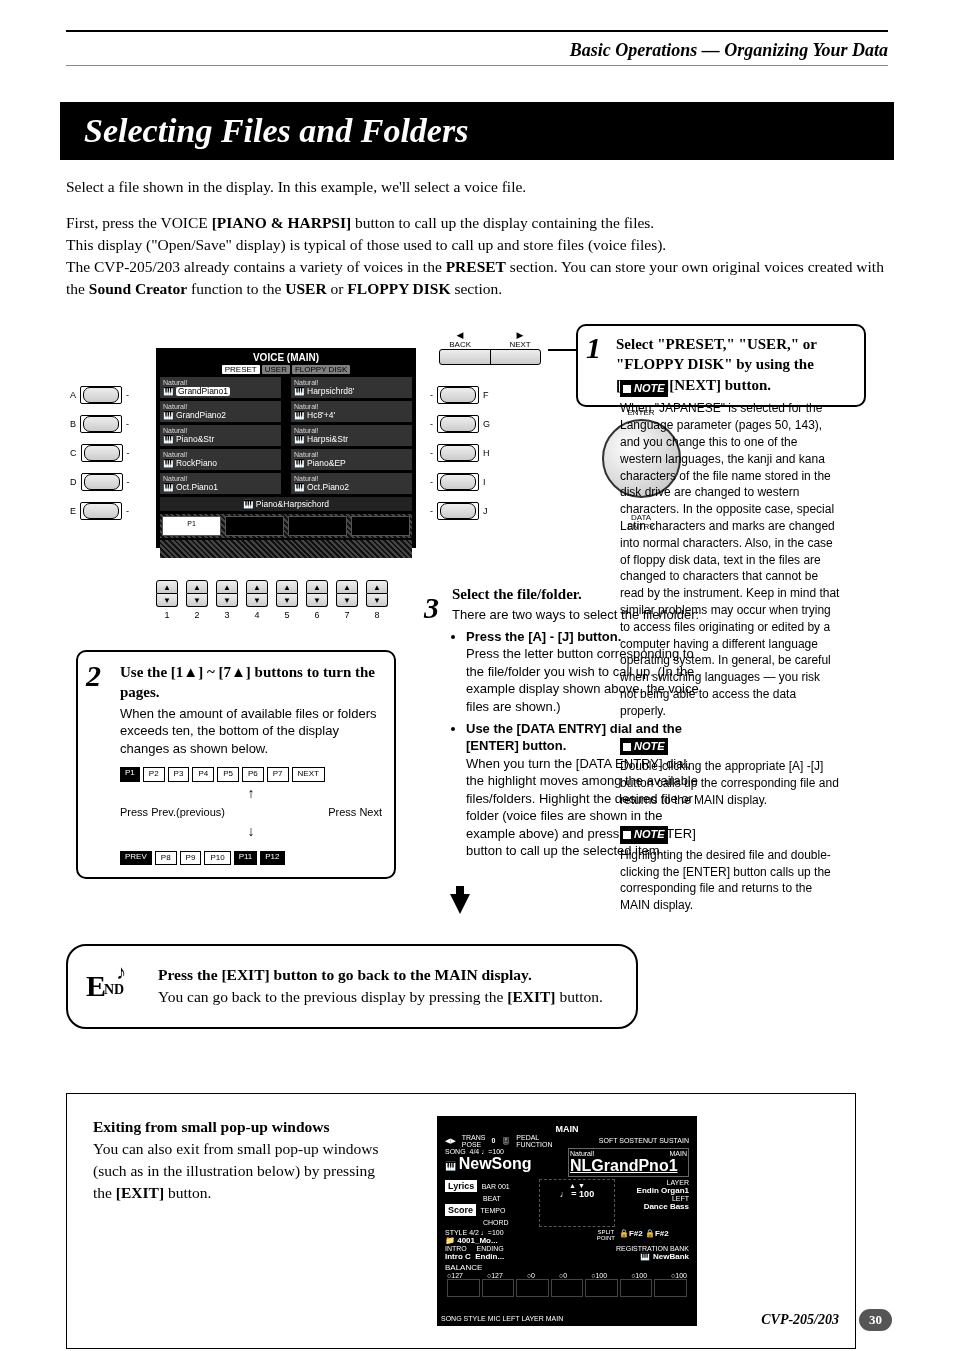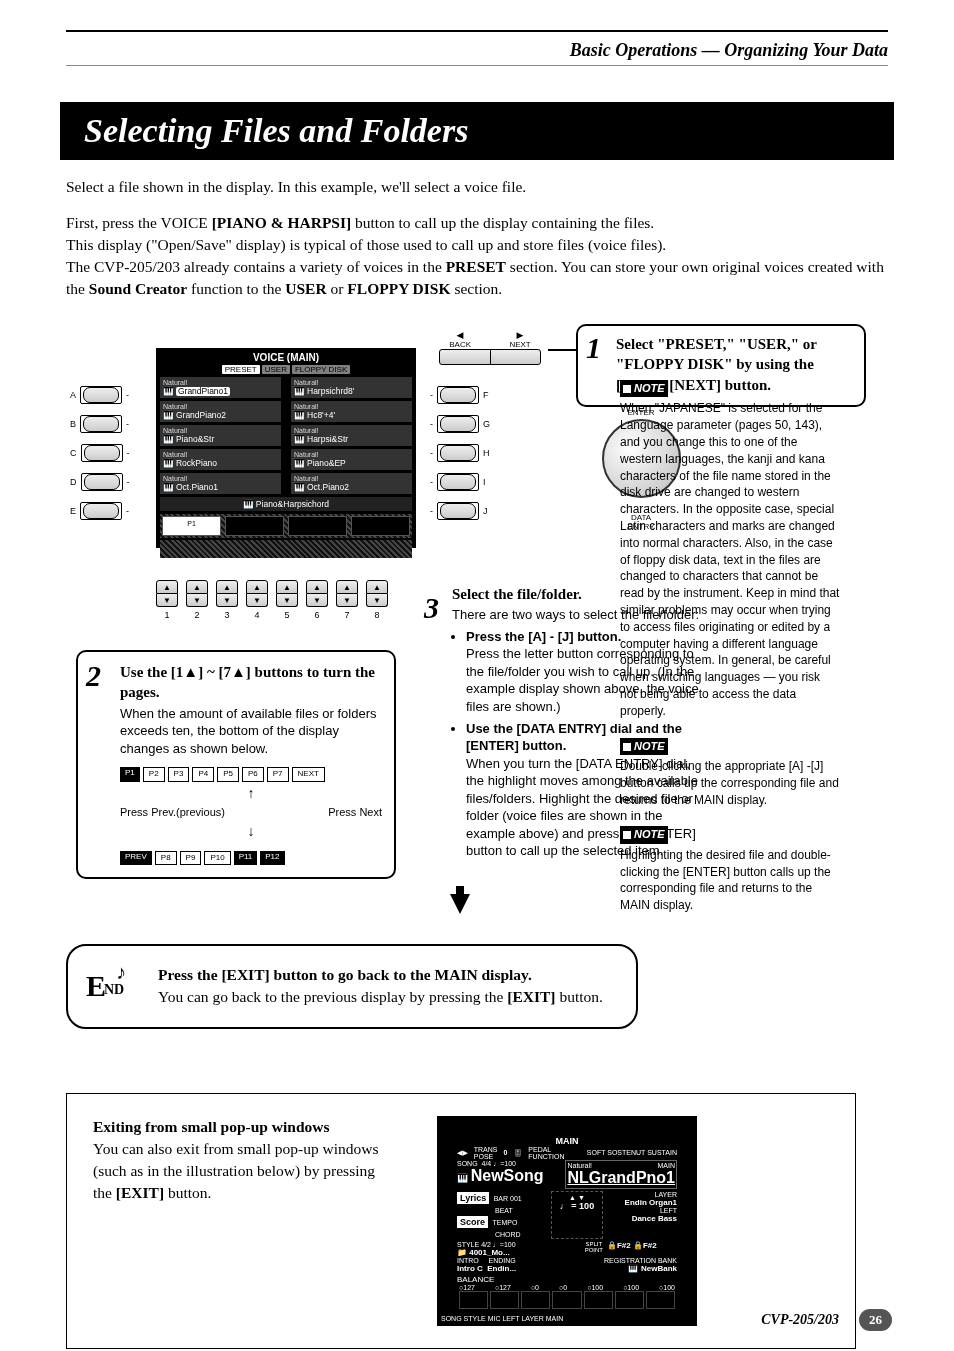--- a/index.html
+++ b/index.html
@@ -132,21 +132,21 @@
 
   .note-col{position:absolute;left:620px;width:220px;font-family:Arial,sans-serif;font-size:12px;line-height:1.4;}
   .note-col.n1{top:380px;}
   .note-block{margin-bottom:18px;}
   .note-label{display:inline-block;background:#000;color:#fff;font-style:italic;font-weight:bold;font-size:11px;padding:1px 3px;margin-bottom:3px;}
   .note-label .bullet{display:inline-block;width:8px;height:8px;background:#fff;margin-right:3px;vertical-align:middle;}
 
   .popup-box{border:1px solid #000;margin-top:64px;padding:22px 26px;display:flex;gap:44px;align-items:flex-start;width:790px;box-sizing:border-box;}
   .popup-box .txt{font-size:15.5px;line-height:1.42;flex:0 0 300px;}
   .popup-box .txt .h{font-weight:bold;}
-  .popup-box .shot{width:260px;height:210px;background:#000;color:#fff;font-family:Arial;font-size:9px;padding:20px;box-sizing:border-box;position:relative;}
+  .popup-box .shot{width:260px;height:210px;background:#000;color:#fff;font-family:Arial;font-size:9px;padding:8px;box-sizing:border-box;position:relative;}
   .shot .lyrics-btn,.shot .score-btn{background:#fff;color:#000;font-weight:bold;padding:1px 3px;display:inline-block;margin:1px 0;}
   .shot .big{font-size:16px;font-weight:bold;}
   .shot .bal-row{position:absolute;bottom:4px;left:4px;right:4px;font-size:7px;}
 
   .footer{position:absolute;bottom:20px;right:62px;font-style:italic;font-weight:bold;font-size:14px;display:flex;align-items:center;gap:20px;}
   .pagenum{background:#555;color:#fff;border-radius:12px;padding:3px 10px;font-style:normal;font-size:13px;}
 </style>
 </head>
 <body>
 
@@ -509,15 +509,15 @@
         <div style="flex:1;height:16px;border:1px solid #444"></div>
           <div style="flex:1;height:16px;border:1px solid #444"></div>
           <div style="flex:1;height:16px;border:1px solid #444"></div>
       </div>
       <div class="bal-row">SONG    STYLE                      MIC                     LEFT    LAYER    MAIN</div>
     </div>
   </div>
 
   <div class="footer">
     <span>CVP-205/203</span>
-    <span class="pagenum">26</span>
+    <span class="pagenum">30</span>
   </div>
 </div>
 
 </body></html>

